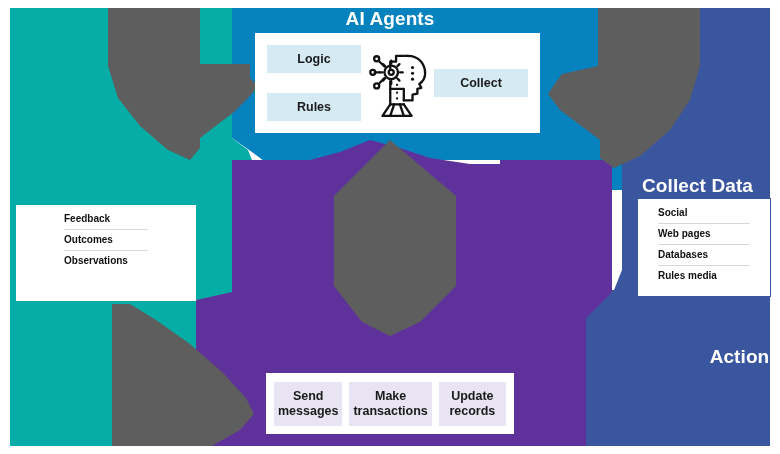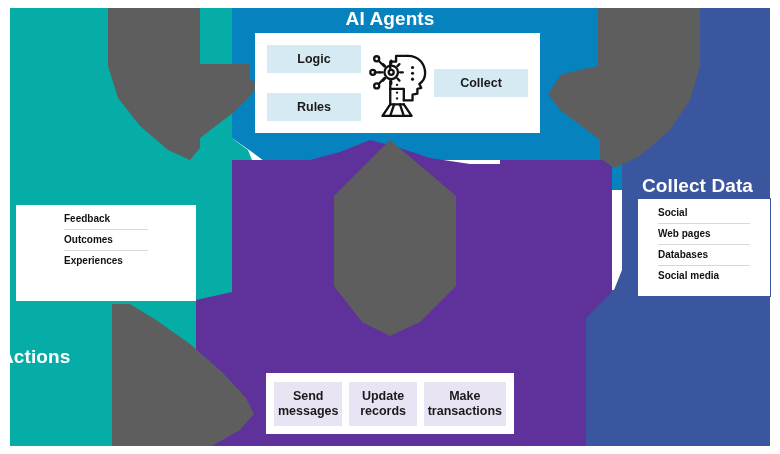--- a/index.html
+++ b/index.html
@@ -46,21 +46,21 @@
   }
   #heading-realtime {
     left: 18px; top: 183px;
   }
   #heading-collect {
     left: 642px; top: 175px;
   }
   #heading-actions {
     left: 0; top: 346px;
     width: 780px;
-    text-align: left;
+    text-align: right;
   }
 
   
   .panel {
     position: absolute;
     background: #ffffff;
     box-sizing: border-box;
   }
 
   
@@ -241,33 +241,33 @@
 
     <div class="chip-col">
       <div class="chip-blue">Collect</div>
     </div>
   </div>
 
 
   <div class="panel" id="panel-realtime">
     <div class="list-row">Feedback</div>
     <div class="list-row">Outcomes</div>
-    <div class="list-row last">Experiences</div>
+    <div class="list-row last">Observations</div>
   </div>
 
   <div class="heading" id="heading-collect">Collect Data</div>
 
   <div class="panel" id="panel-collect">
     <div class="list-row">Social</div>
     <div class="list-row">Web pages</div>
     <div class="list-row">Databases</div>
-    <div class="list-row last">Social media</div>
+    <div class="list-row last">Rules media</div>
   </div>
 
   <div class="heading" id="heading-actions">Actions</div>
 
   <div class="panel" id="panel-actions">
     <div class="chip-lav">Send messages</div>
+    <div class="chip-lav">Make transactions</div>
     <div class="chip-lav">Update records</div>
-    <div class="chip-lav">Make transactions</div>
   </div>
 
 </div>
 
 </body></html>

